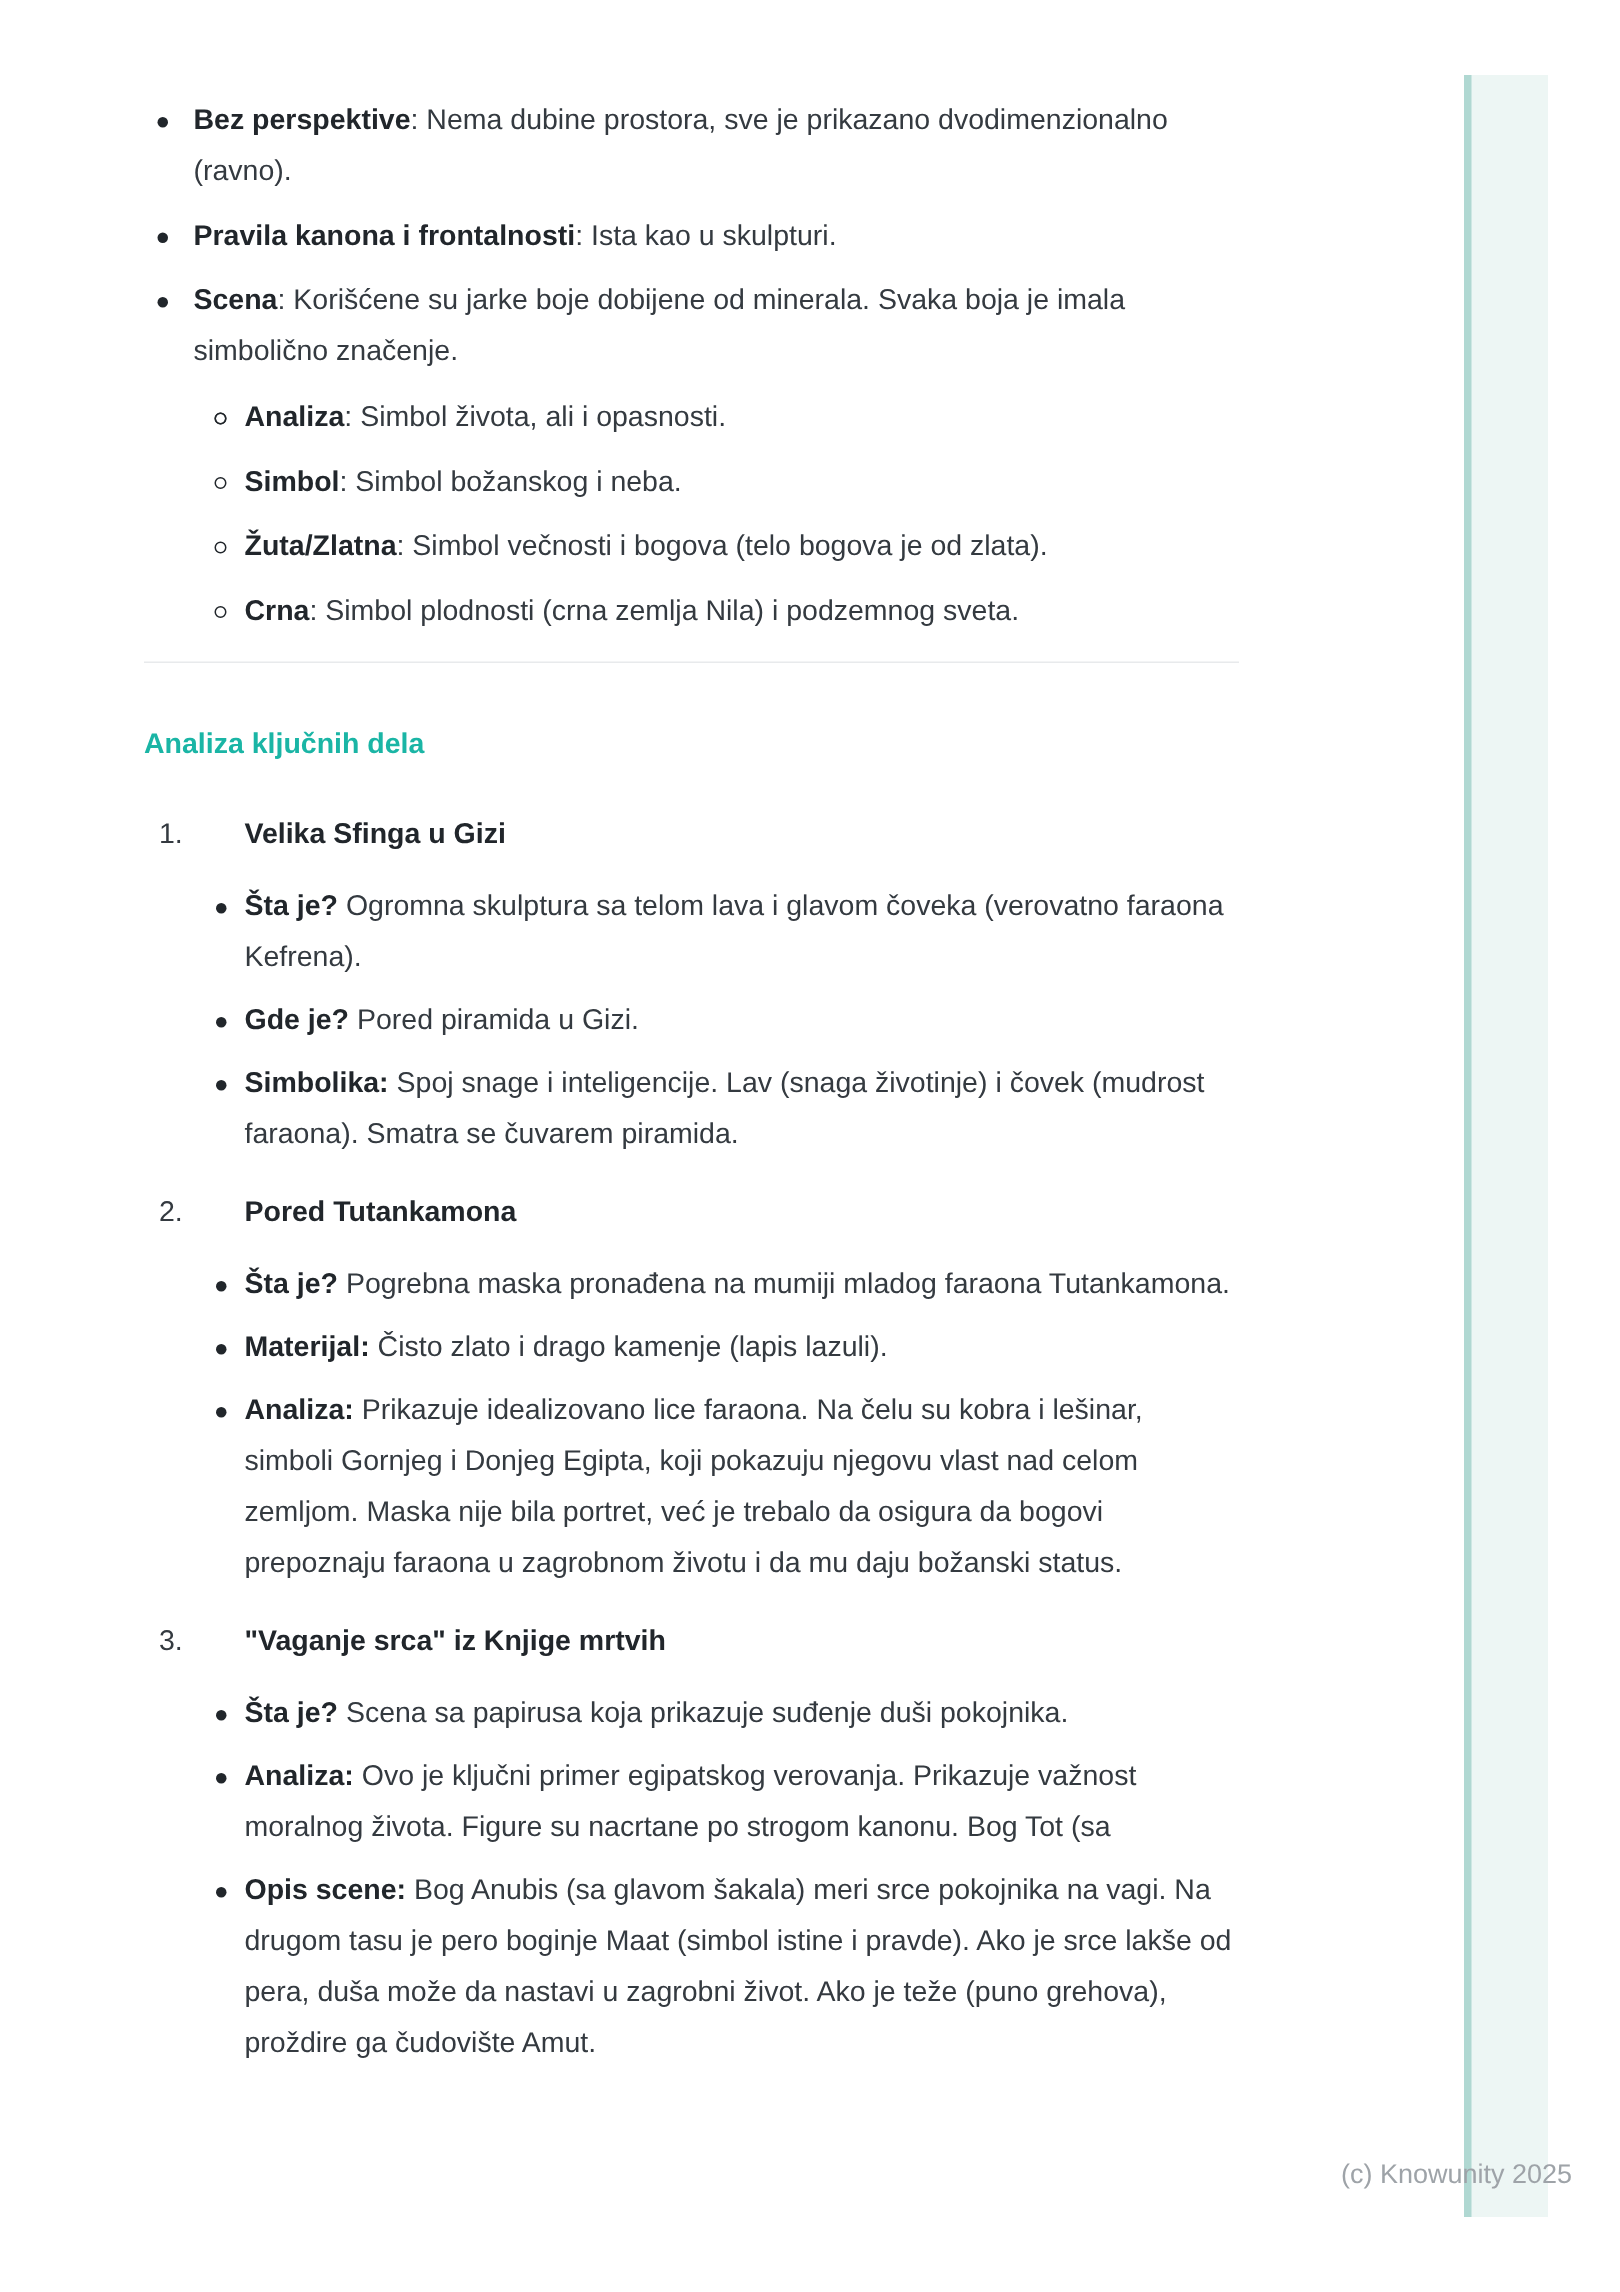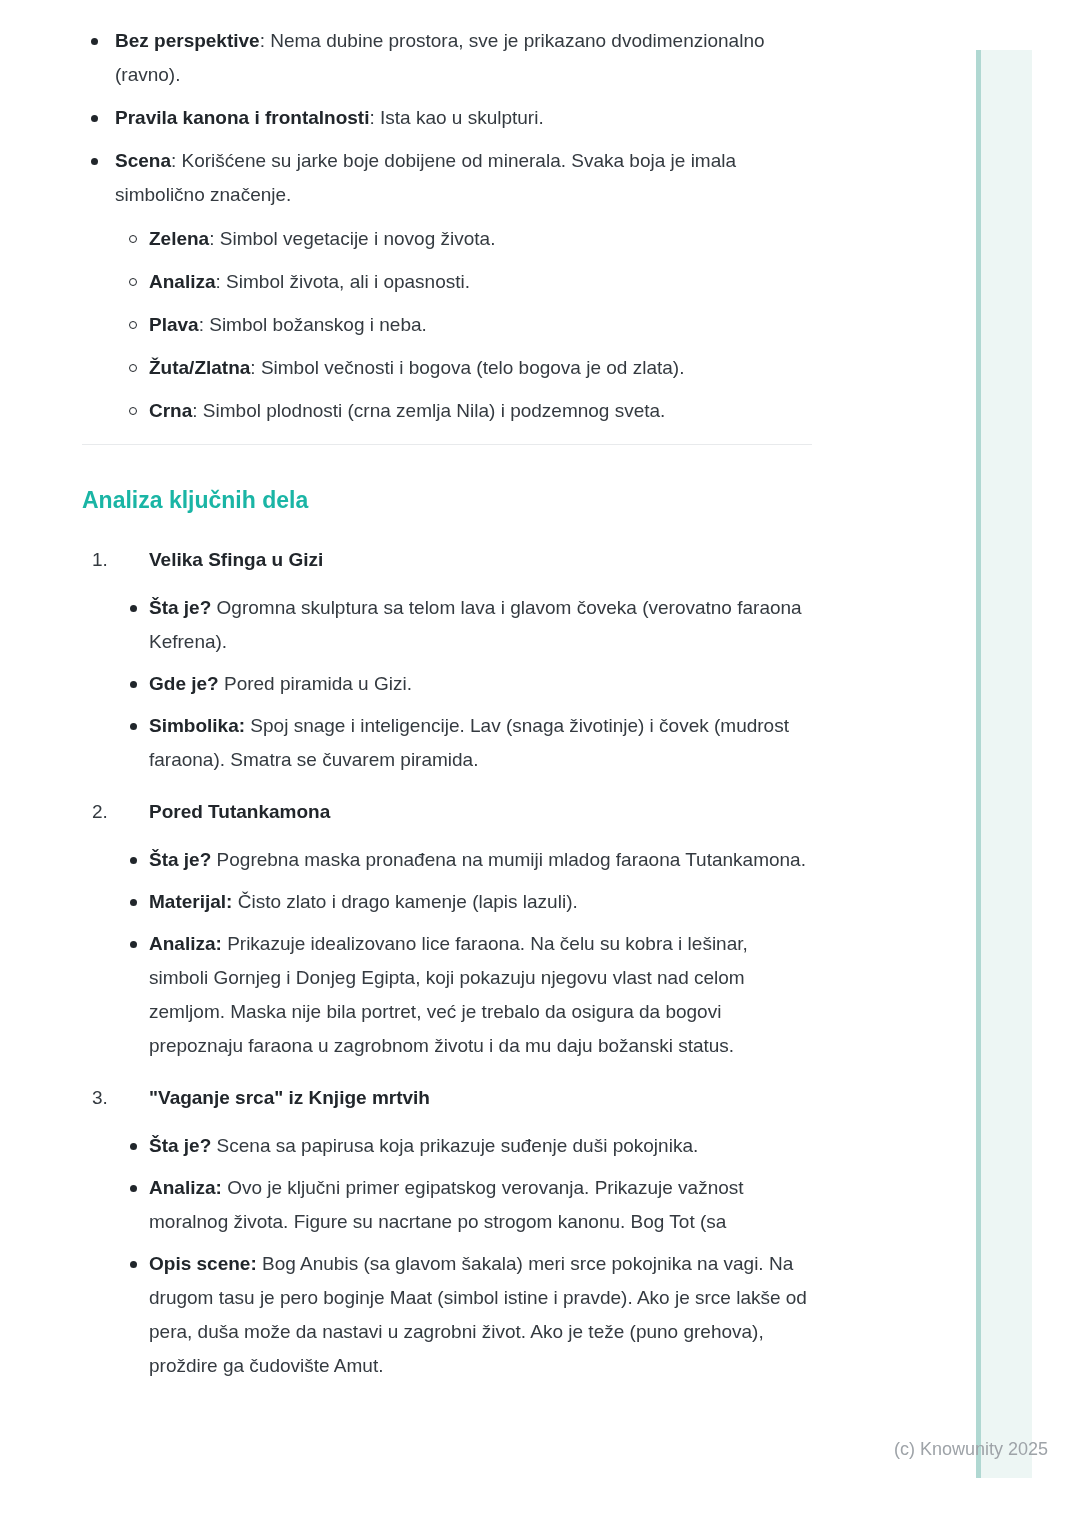--- a/index.html
+++ b/index.html
@@ -15,22 +15,22 @@
   
   .side-bar {
     position: absolute; top: 50px; left: 976px;
     width: 56px; height: 1428px;
     background: var(--bar-fill, #edf6f4);
     border-left: 5px solid var(--bar-edge, #b0d8d2);
     z-index: 1;
   }
 
   .content {
-    position: absolute; top: 0; left: 82px; width: 730px;
-    padding-top: 24px;
+    position: absolute; top: 0; left: 96px; width: 730px;
+    padding-top: 64px;
     font-size: 19px; line-height: 34px;
     z-index: 2;
   }
 
   strong { font-weight: 700; color: var(--strong, #21262b); }
 
   ul, ol { list-style: none; }
   li { position: relative; }
 
   
@@ -51,21 +51,21 @@
   ul.l2 { margin-top: 10px; }
   ul.l2 > li { padding-left: 34px; margin-bottom: 9px; }
 
   hr.divider {
     border: none; border-top: 1px solid var(--divider, #e8eaec);
     margin: 16px 0 0 0; width: 730px;
   }
 
   h1.section-title {
     color: var(--accent, #1ab5a5);
-    font-size: 23px; line-height: 38px; font-weight: 700;
+    font-size: 19px; line-height: 38px; font-weight: 700;
     margin: 36px 0 24px 0;
   }
 
   
   ol.works > li { padding-left: 35px; margin-bottom: 18px; }
   ol.works .num { position: absolute; left: 10px; font-weight: 400; color: var(--text, #343a40); }
   ol.works .work-title { font-weight: 700; color: var(--strong, #21262b); margin-left: 32px; }
   ol.works ul.l2 { margin-top: 14px; }
   ol.works ul.l2 > li { padding-left: 32px; margin-bottom: 8px; }
   ol.works ul.l2 .marker.disc { left: 13px; }
@@ -81,23 +81,23 @@
 <body>
 
 <div class="page">
   <div class="side-bar"></div>
 
   <div class="content">
     <ul class="l1">
         <li><span class="marker disc"></span><span class="txt"><strong>Bez perspektive</strong>: Nema dubine prostora, sve je prikazano dvodimenzionalno (ravno).</span></li>
         <li><span class="marker disc"></span><span class="txt"><strong>Pravila kanona i frontalnosti</strong>: Ista kao u skulpturi.</span></li>
         <li><span class="marker disc"></span><span class="txt"><strong>Scena</strong>: Korišćene su jarke boje dobijene od minerala. Svaka boja je imala simbolično značenje.</span><ul class="l2">
-            <li><span class="marker circ"></span><span class="txt"><strong>Zelena</strong>: Simbol vegetacije i novog života.</span></li>
+            <li><span class="marker circ"></span></li>
             <li><span class="marker circ"></span><span class="txt"><strong>Analiza</strong>: Simbol života, ali i opasnosti.</span></li>
-            <li><span class="marker circ"></span><span class="txt"><strong>Plava</strong>: Simbol božanskog i neba.</span></li>
+            <li><span class="marker circ"></span><span class="txt"><strong>Simbol</strong>: Simbol božanskog i neba.</span></li>
             <li><span class="marker circ"></span><span class="txt"><strong>Žuta/Zlatna</strong>: Simbol večnosti i bogova (telo bogova je od zlata).</span></li>
             <li><span class="marker circ"></span><span class="txt"><strong>Crna</strong>: Simbol plodnosti (crna zemlja Nila) i podzemnog sveta.</span></li>
           </ul></li>
       </ul>
 
     <hr class="divider">
 
     <h1 class="section-title">Analiza ključnih dela</h1>
 
     <ol class="works">

